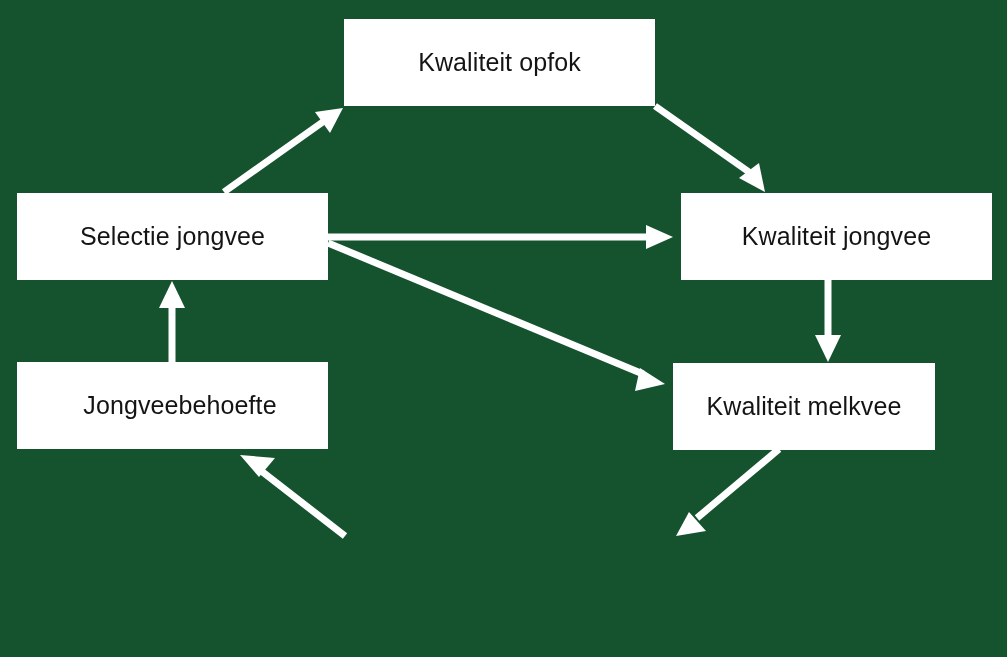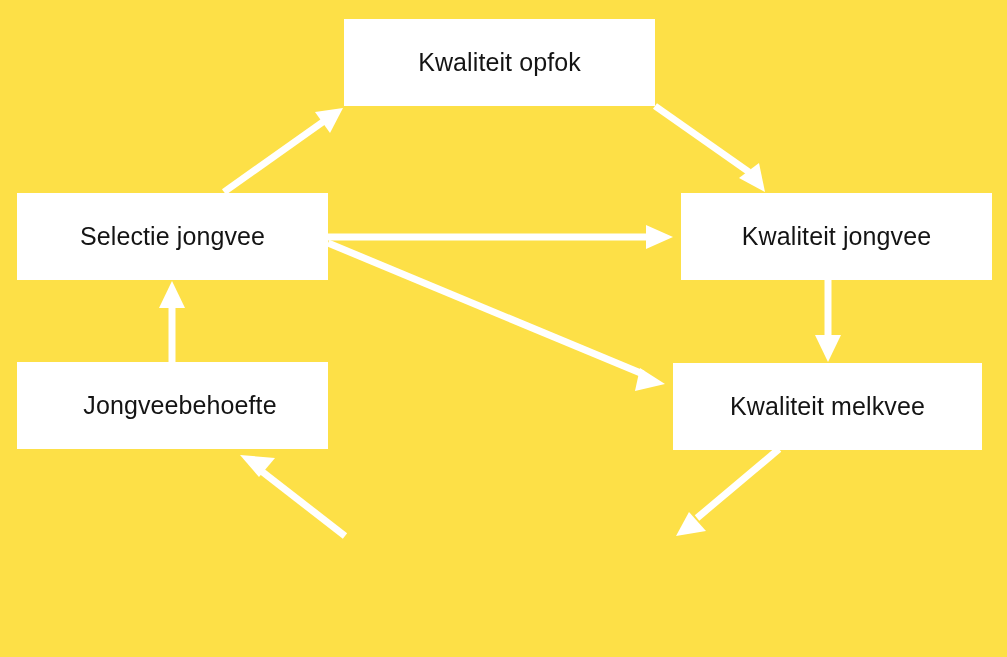--- a/index.html
+++ b/index.html
@@ -8,21 +8,21 @@
     padding: 0;
     background: #000000;
   }
   body {
     font-family: "Liberation Sans", sans-serif;
   }
   #canvas {
     position: relative;
     width: 1007px;
     height: 657px;
-    background: #fde047;
+    background: #14532d;
     overflow: hidden;
   }
   #edge-layer {
     position: absolute;
     left: 0;
     top: 0;
     width: 1007px;
     height: 657px;
   }
   .node {
@@ -42,21 +42,21 @@
   }
   .node-label {
     display: block;
     white-space: nowrap;
   }
   
   #node-kwaliteit-opfok    { left: 344px; top: 19px;  width: 311px; height: 87px; }
   #node-selectie-jongvee   { left: 17px;  top: 193px; width: 311px; height: 87px; justify-content: center; }
   #node-kwaliteit-jongvee  { left: 681px; top: 193px; width: 311px; height: 87px; }
   #node-jongveebehoefte    { left: 17px;  top: 362px; width: 311px; height: 87px; padding-left: 15px; }
-  #node-kwaliteit-melkvee  { left: 673px; top: 363px; width: 309px; height: 87px; }
+  #node-kwaliteit-melkvee  { left: 673px; top: 363px; width: 262px; height: 87px; }
   #node-levensduur         { left: 344px; top: 536px; width: 311px; height: 87px; }
 </style>
 </head>
 <body>
 
 <div id="canvas">
 
   <svg id="edge-layer" viewBox="0 0 1007 657" width="1007" height="657" xmlns="http://www.w3.org/2000/svg" aria-hidden="true">
 
     <g>

